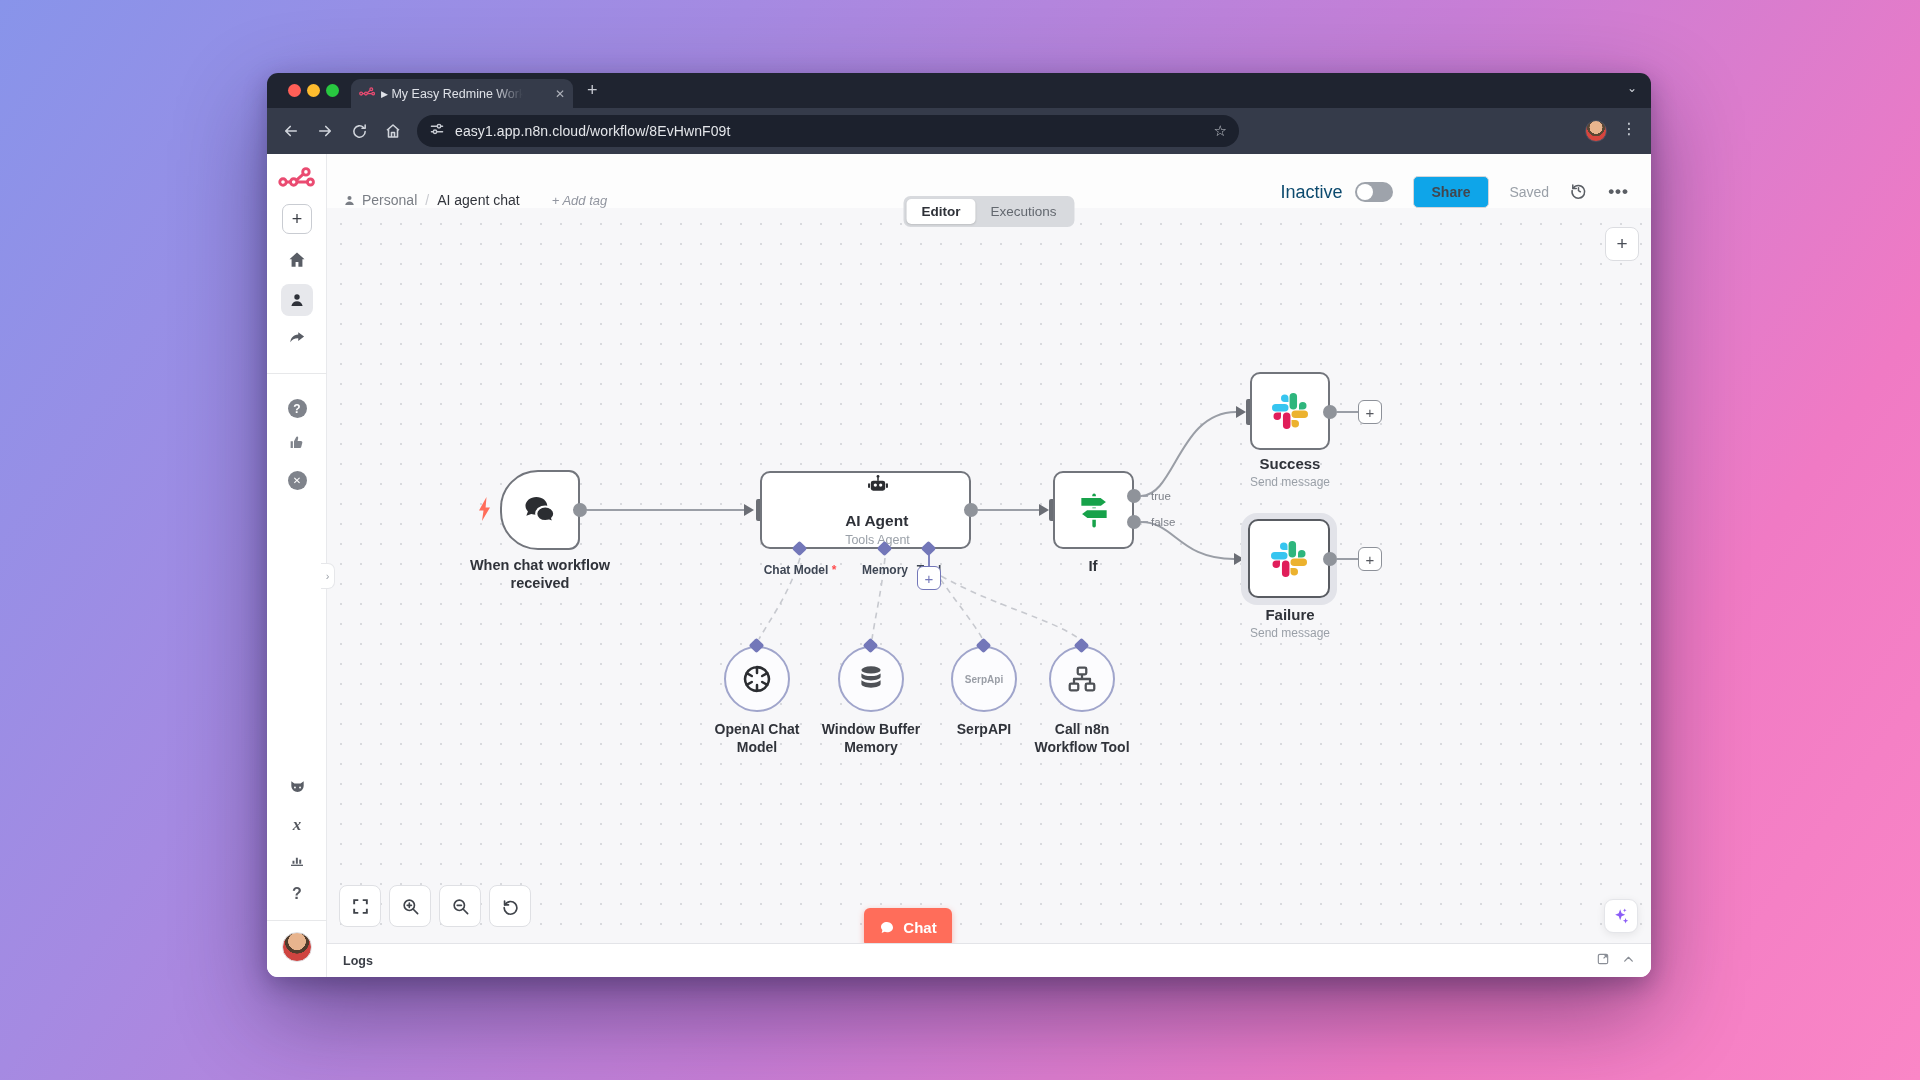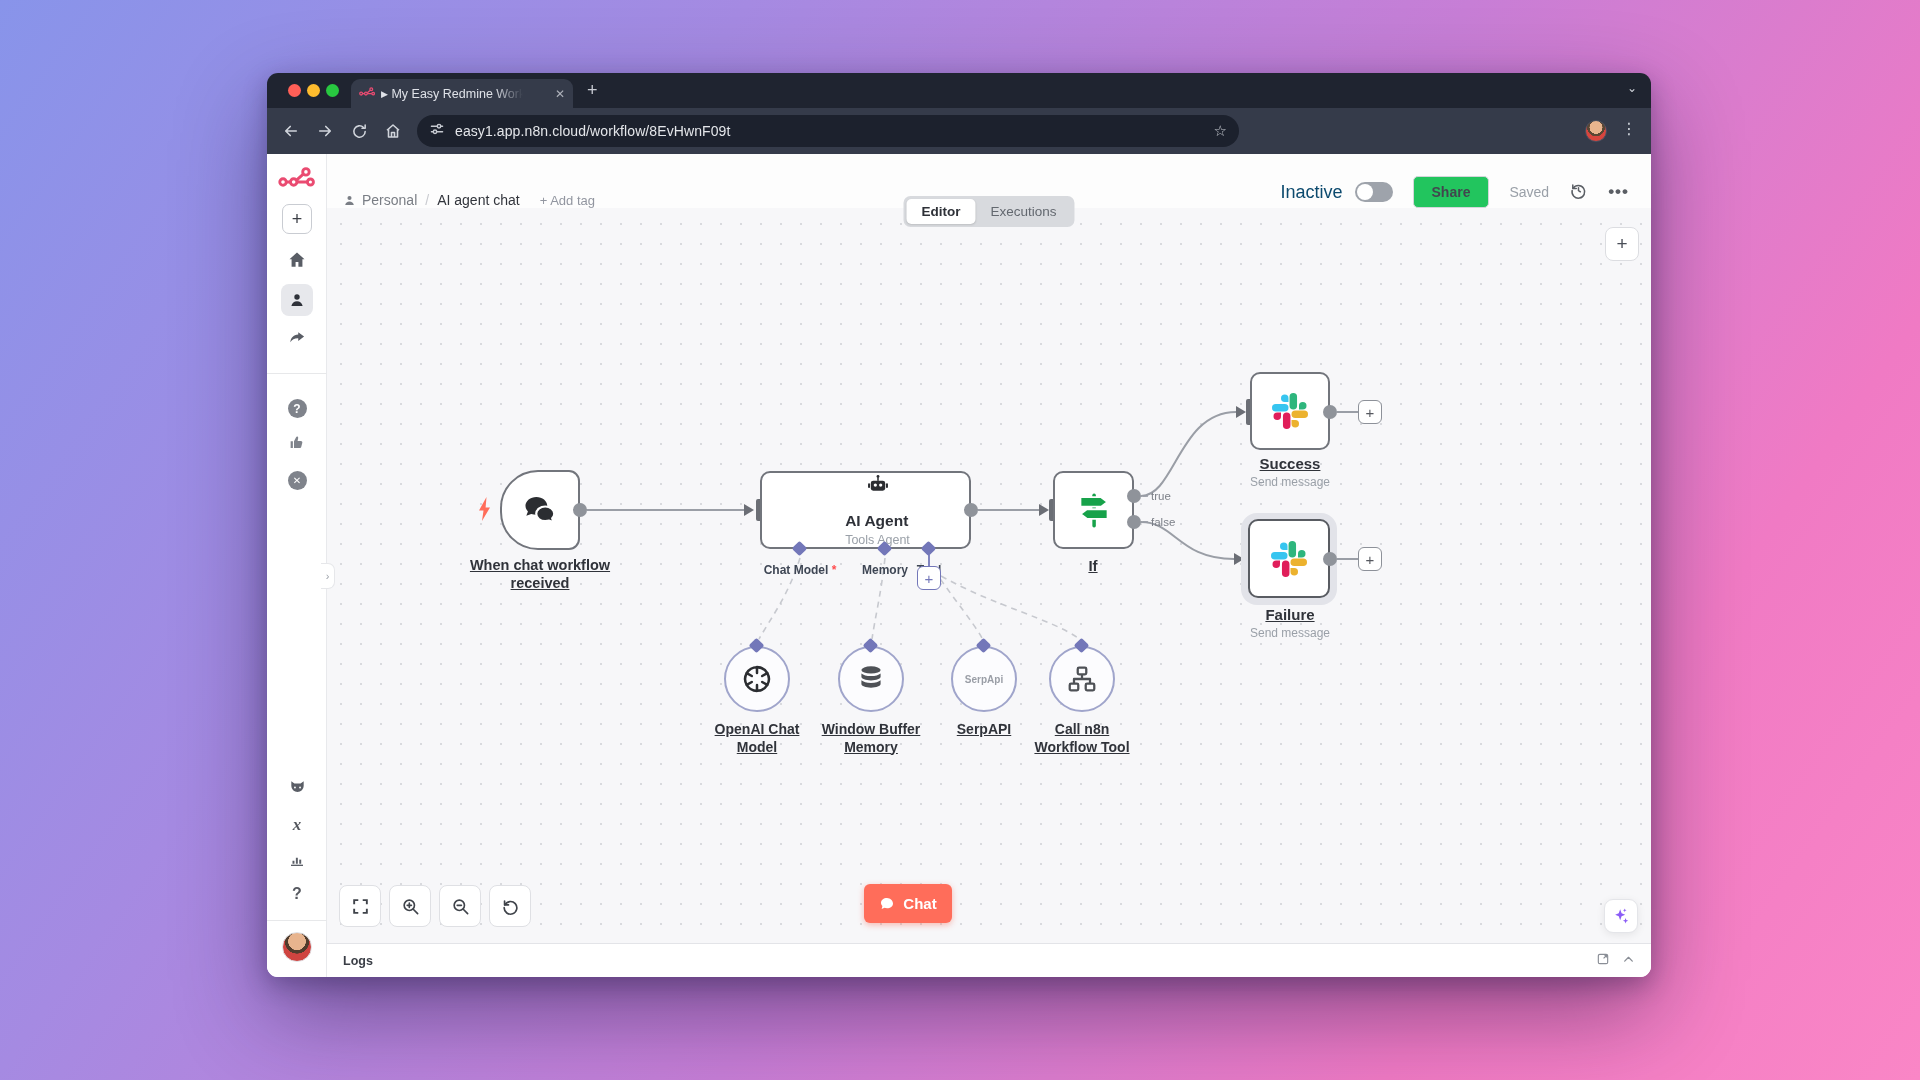--- a/index.html
+++ b/index.html
@@ -55,43 +55,43 @@
   .collapse { left:54px; top:409px; width:14px; height:26px; background:#fff; border:1px solid #e6e7ea; border-left:none;
     border-radius:0 7px 7px 0; display:flex; align-items:center; justify-content:center; color:#9ba0a8; font-size:11px; z-index:7; }
 
   
   .main { left:60px; top:0; width:1324px; height:823px; }
   .hdr { left:0; top:0; width:1324px; height:54px; background:#fdfdfd; display:flex; align-items:flex-end; padding:0 22px 0 16px; }
   .bc { display:flex; align-items:center; gap:8px; font-size:14px; }
   .bc .owner { color:#7a7e85; display:flex; align-items:center; gap:6px; }
   .bc .sep { color:#c9cbd0; }
   .bc .wf { color:#32353c; font-weight:500; }
-  .bc .addtag { color:#9296a0; font-size:13px; margin-left:12px; }
+  .bc .addtag { color:#9296a0; font-size:13px; margin-left:24px;font-style:italic; }
   .hdr-right { margin-left:auto; display:flex; align-items:center; gap:20px; }
   .inactive-lbl { color:#0c4a6e; font-size:18px; }
   .toggle { width:38px; height:20px; border-radius:10px; background:#9ea3ab; position:relative; margin-left:-8px; }
   .knob { position:absolute; left:2px; top:2px; width:16px; height:16px; border-radius:50%; background:#fff; }
-  .share-btn { border:1px solid #d4d6da; background:#22c55e; border-radius:5px; padding:7px 18px;
+  .share-btn { border:1px solid #d4d6da; background:#0ea5e9; border-radius:5px; padding:7px 18px;
     font-size:14px; font-weight:600; color:#42464e; }
   .saved { color:#9aa0a8; font-size:14px; }
   .hist-ic, .dots { color:#5a5e64; }
   .dots { font-size:17px; font-weight:700; letter-spacing:1px; }
 
   .segmented { top:42px; left:50%; transform:translateX(-50%); background:#d8dade; border-radius:7px; padding:3px;
     display:flex; z-index:5; }
   .seg { padding:5px 15px; font-size:13.5px; border-radius:5px; color:#63686f; }
   .seg.on { background:#fff; color:#2e3138; font-weight:600; box-shadow:0 1px 2px rgba(0,0,0,.12); }
 
   
   .canvas { left:0; top:54px; width:1324px; height:735px; background:#f7f7f9; overflow:hidden;
     background-image:radial-gradient(#d9dade 1.3px, transparent 1.4px); background-size:20px 20px; background-position:4px 6px; }
   .wires { left:0; top:0; pointer-events:none; }
 
   .node { background:#fff; border:2px solid #72757c; border-radius:10px; }
-  .node-label { font-size:14.5px; font-weight:600; color:#30333a; text-align:center; line-height:1.25;text-decoration:underline; }
+  .node-label { font-size:14.5px; font-weight:600; color:#30333a; text-align:center; line-height:1.25; }
   .node-sub { font-size:12px; color:#9aa0a8; text-align:center; }
   .diamond { width:11px; height:11px; background:#7377b9; border-radius:2px; transform:rotate(45deg); }
   .outdot { width:14px; height:14px; border-radius:50%; background:#8f939a; }
   .port-lbl { font-size:12px; color:#3e4654; font-weight:700; text-align:center; white-space:nowrap; }
   .req { color:#ff4d4f; }
   .subcircle { width:66px; height:66px; border-radius:50%; background:#fcfcfe; border:2px solid #a0a5cb;
     display:flex; align-items:center; justify-content:center; }
   .pluschip { width:24px; height:24px; border-radius:6px; background:#fff; border:1.5px solid #8d9199;
     color:#55585f; font-size:15px; display:flex; align-items:center; justify-content:center; }
   .pluschip.purple { border-color:#7377b9; color:#7377b9; }
@@ -458,21 +458,21 @@
               <path d="M15.5 15.5 21 21M7.8 10.5h5.4"></path>
             </svg>
         </div>
         <div class="ab ctrl" style="left:162px; top:677px;">
           <svg width="19" height="19" viewBox="0 0 24 24" fill="none" stroke="currentColor" stroke-width="2.1" stroke-linecap="round" stroke-linejoin="round">
               <path d="M4.5 5v5h5"></path>
               <path d="M4.9 10A8 8 0 1 1 4 13.5"></path>
             </svg>
         </div>
 
-        <div class="ab chat-btn" style="left:537px; top:676px;">
+        <div class="ab chat-btn" style="left:537px; top:700px;">
           <svg width="16" height="16" viewBox="0 0 24 24" fill="#fff">
               <path d="M12 3C6.9 3 3 6.2 3 10.2c0 1.8.8 3.4 2.1 4.7L4 19.5l4.3-1.7c1.1.4 2.4.6 3.7.6 5.1 0 9-3.2 9-7.2S17.1 3 12 3z"></path>
             </svg>
           <span>Chat</span>
         </div>
 
         <div class="ab sparkle-btn" style="left:1277px; top:691px;">
           <svg width="20" height="20" viewBox="0 0 24 24" fill="#8b5cf6">
               <path d="M11 4l1.7 4.8L17 10.5l-4.3 1.7L11 17l-1.7-4.8L5 10.5l4.3-1.7z"></path>
               <path d="M17.5 14.5l.9 2.3 2.3.9-2.3.9-.9 2.3-.9-2.3-2.3-.9 2.3-.9z"></path>

